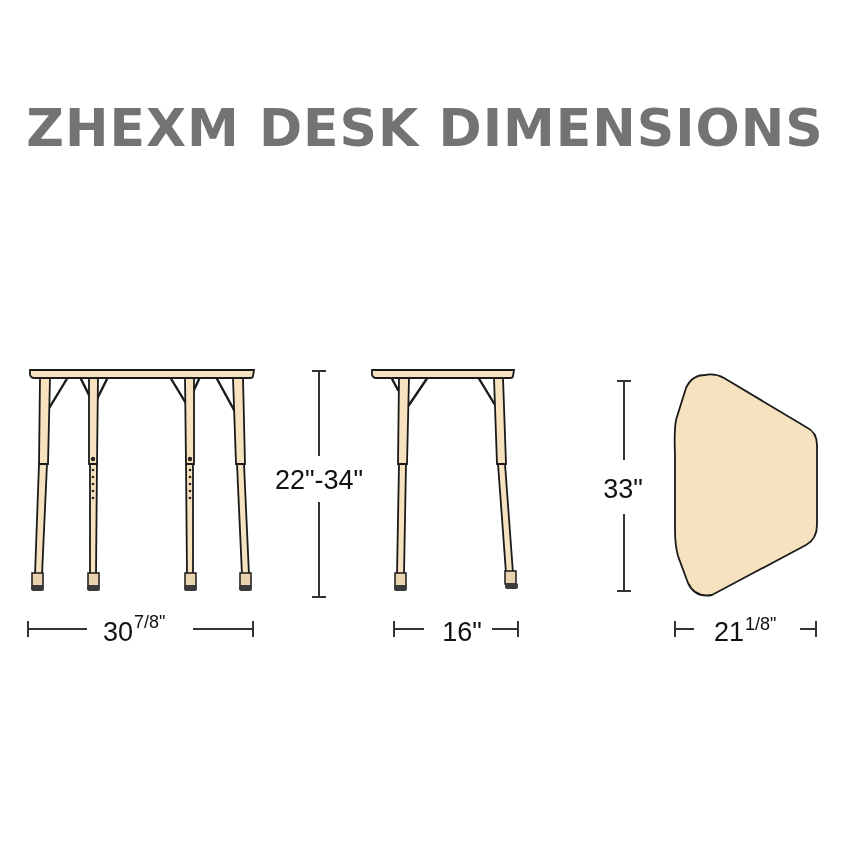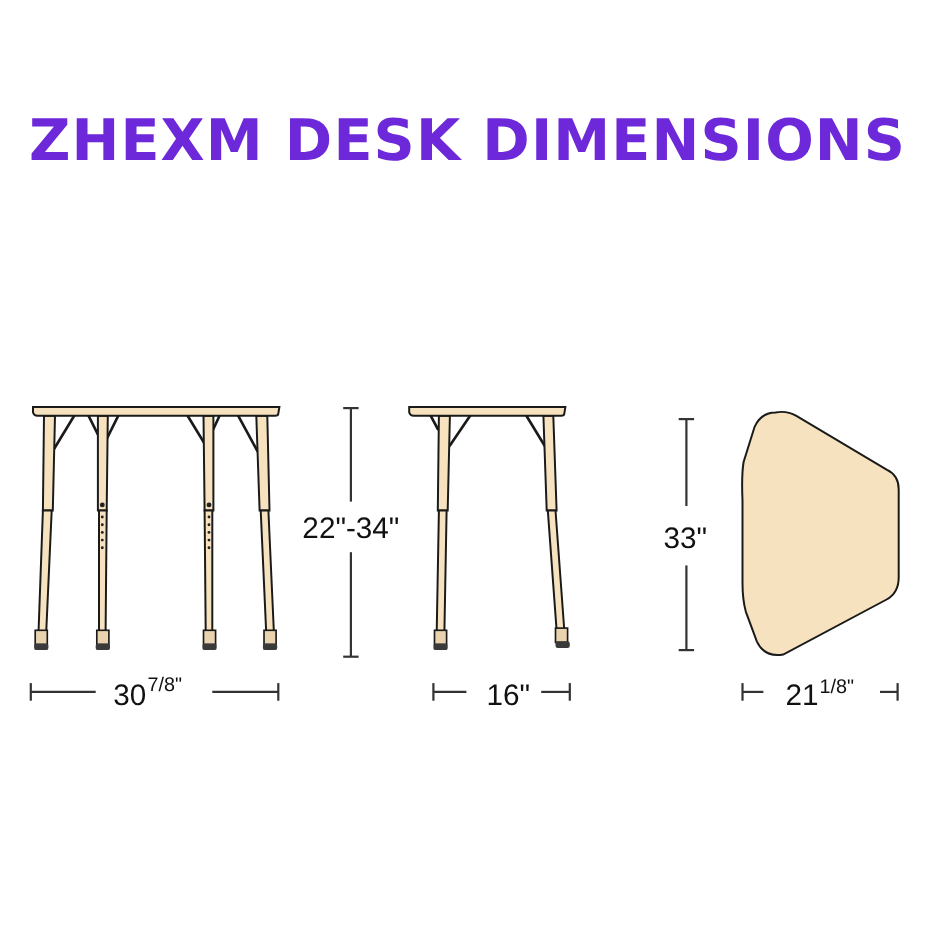--- a/index.html
+++ b/index.html
@@ -1,20 +1,20 @@
 <!DOCTYPE html>
 <html><head>
 <meta charset="utf-8">
 <style>
   html, body { margin: 0; padding: 0; background: #ffffff; }
   body { width: 850px; height: 850px; position: relative; overflow: hidden; }
   .title {
     position: absolute; left: 0; top: 96px; width: 850px; text-align: center;
     font-family: "DejaVu Sans", sans-serif; font-weight: bold; font-size: 52px;
-    letter-spacing: 1px; color: #6d28d9; line-height: 64px;
+    letter-spacing: 1px; color: #737373; line-height: 64px;
   }
   svg { position: absolute; left: 0; top: 0; }
   .dim-label { font-family: "Liberation Sans", sans-serif; font-size: 27px; fill: #111; }
   .dim-sup { font-family: "Liberation Sans", sans-serif; font-size: 18px; fill: #111; }
   .dimline { stroke: #333; stroke-width: 2; fill: none; }
   .wood { fill: #f6e2bf; stroke: #1a1a1a; stroke-width: 1.8; }
   .brace { stroke: #1a1a1a; stroke-width: 2.4; fill: none; stroke-linecap: round; }
   .foot { fill: #e8d3ae; stroke: #1a1a1a; stroke-width: 1.5; }
   .cap { fill: #3a3a3a; }
   .hole { fill: #222; }

